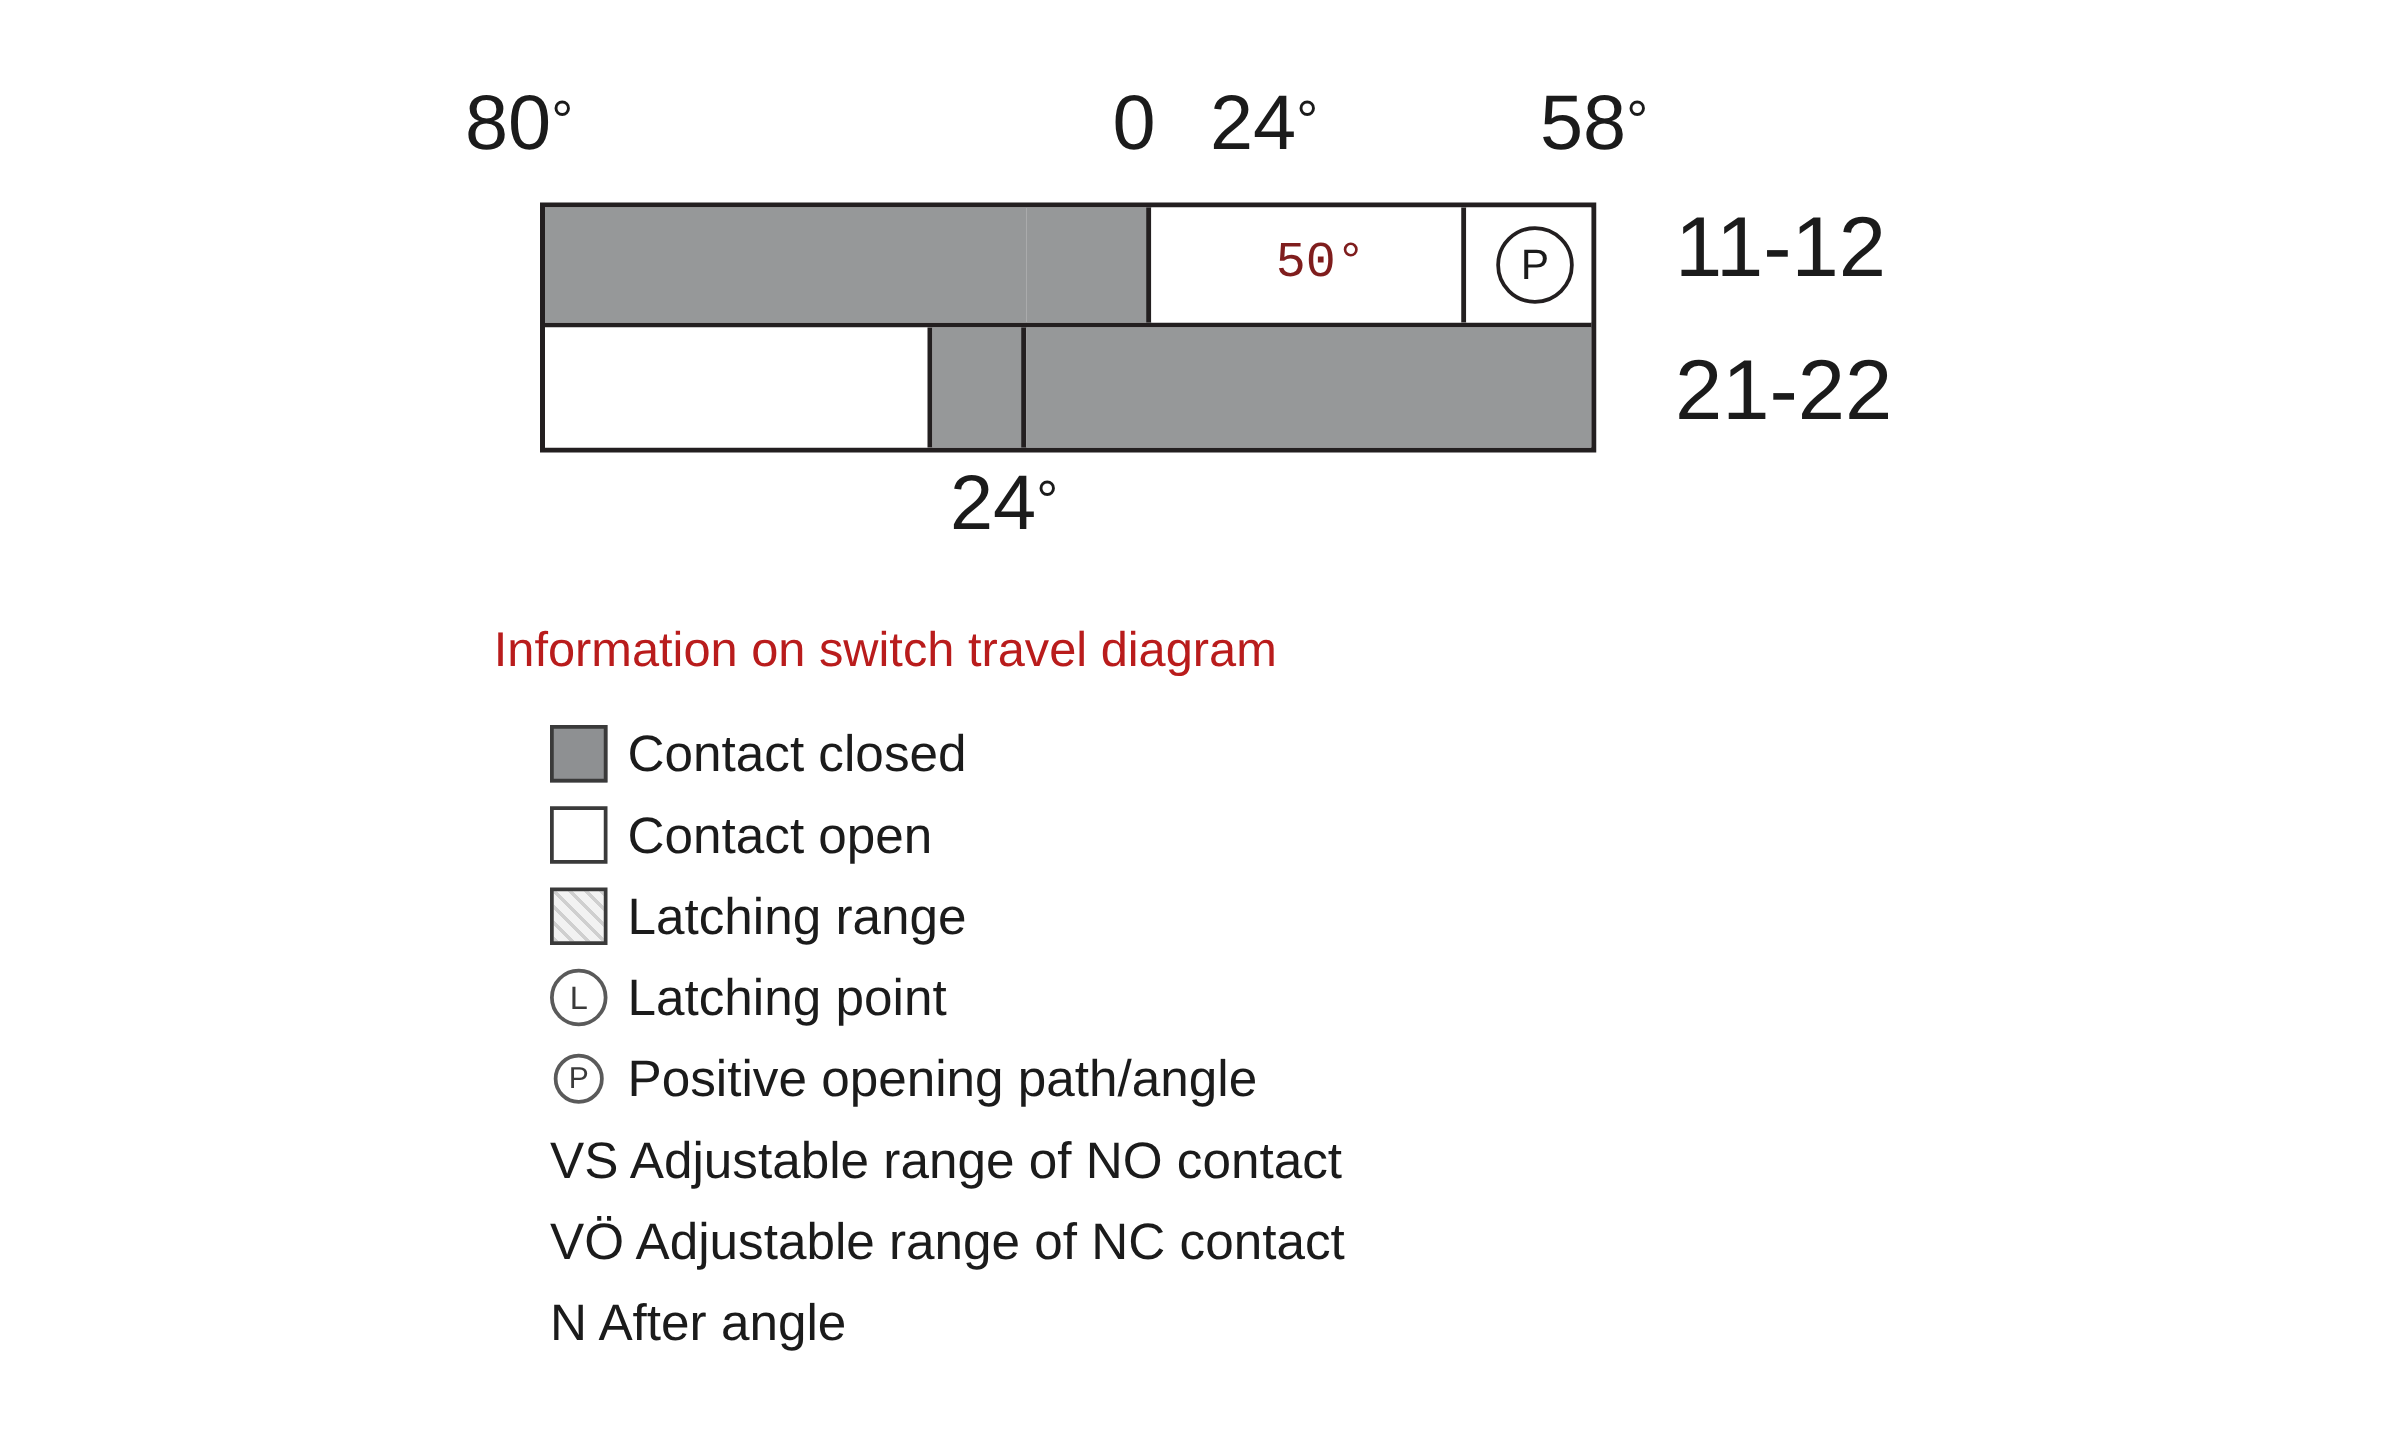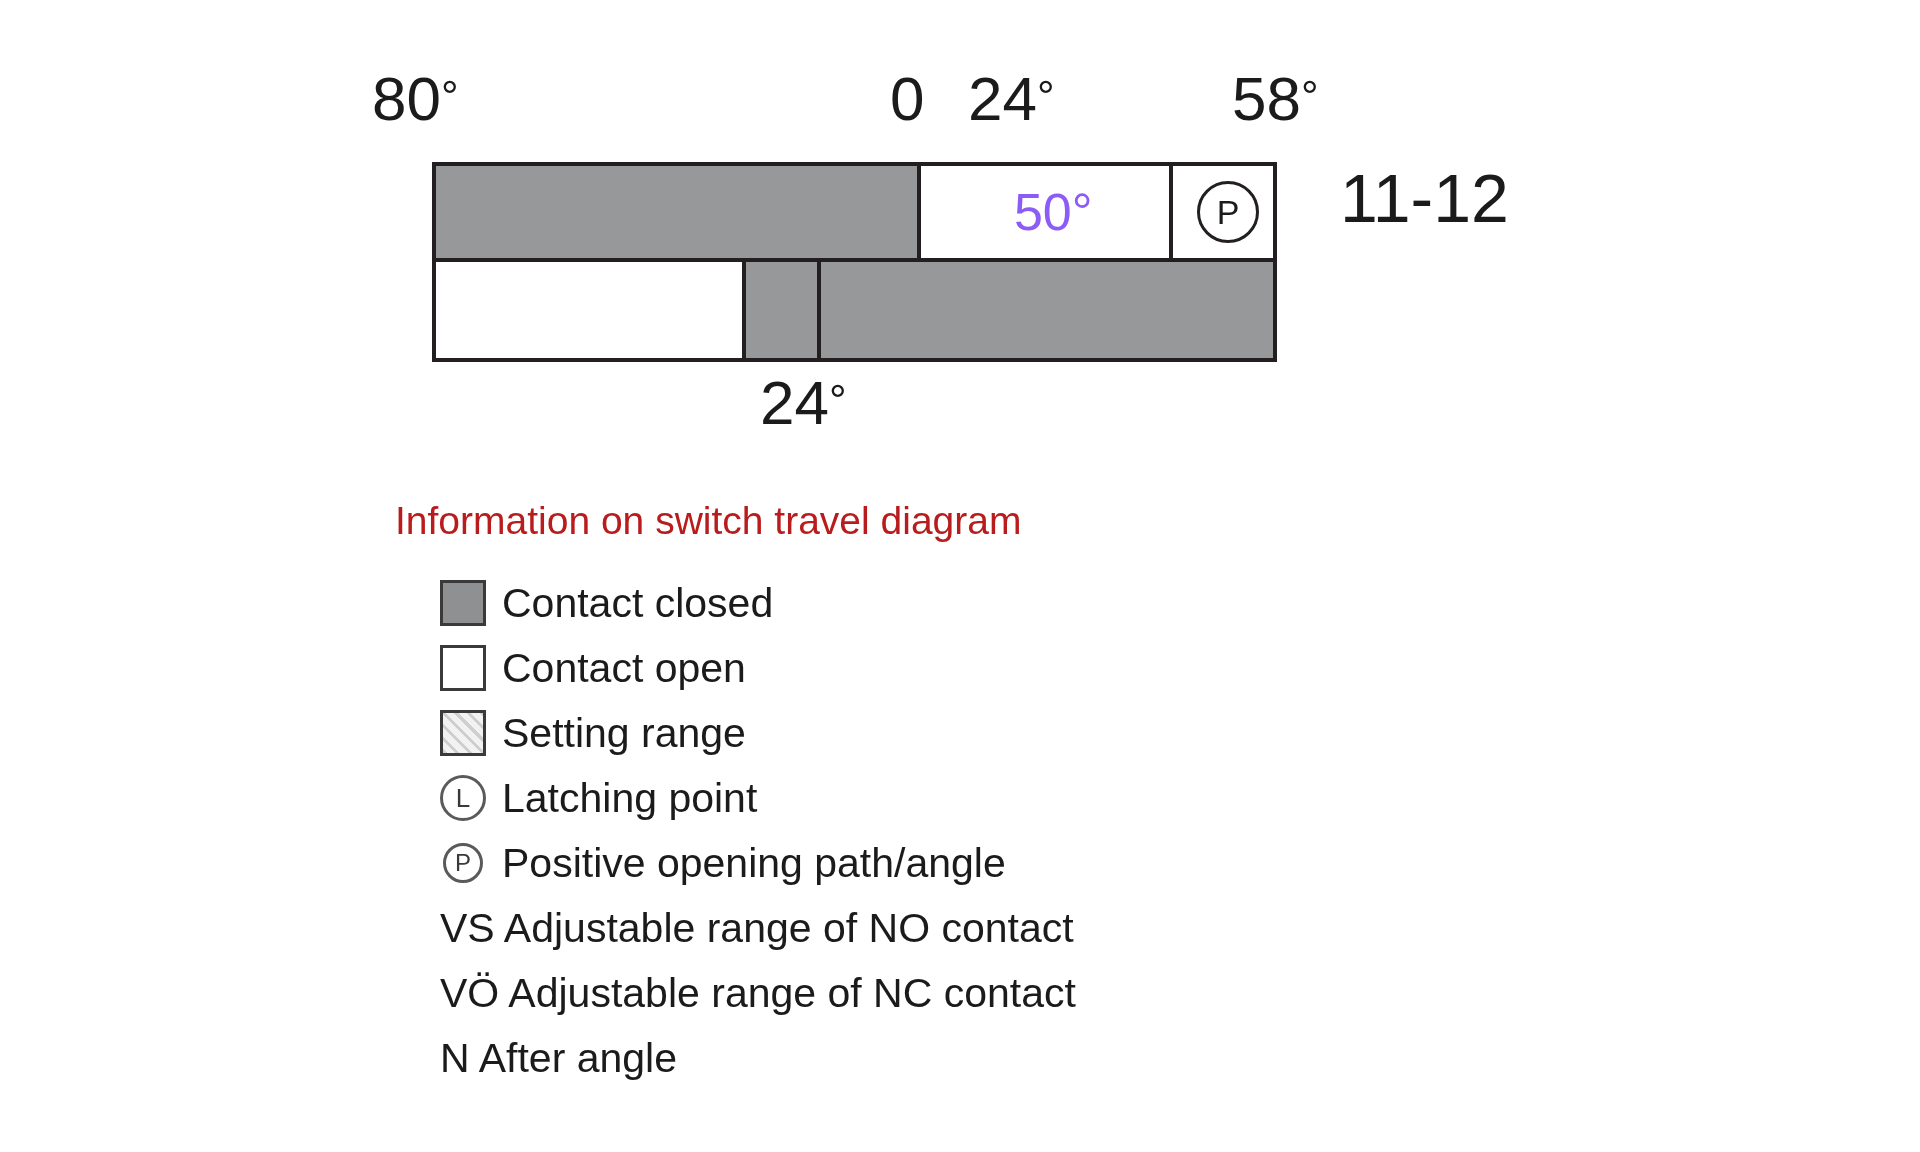--- a/index.html
+++ b/index.html
@@ -69,24 +69,25 @@
   }
   .seg.closed { background: #969899; }
   .seg.open   { background: #ffffff; }
   .seg.divider-right { border-right: 4px solid #231f20; }
 
   .seg-label {
     position: absolute;
     right: 76px;
     top: 50%;
     transform: translateY(-50%);
-    font-size: 52px;
+    font-size: 40px;
     line-height: 58px;
-    color: #8b5cf6;
-    white-space: nowrap;
+    color: #7f1d1d;
+    white-space: nowrap;
+    font-family: Liberation Mono, monospace;
   }
 
   .p-marker {
     position: absolute;
     right: 14px;
     top: 50%;
     transform: translateY(-50%);
     width: 56px;
     height: 56px;
     border: 3px solid #231f20;
@@ -222,20 +223,21 @@
 
     <div class="bar-row" id="bar-row-2">
       <div class="seg open divider-right" style="left:0%; width:37%;"></div>
       <div class="seg closed divider-right" style="left:37%; width:9%;"></div>
       <div class="seg closed" style="left:46%; width:54%;"></div>
     </div>
 
   </div>
 
   <div class="contact-name" id="contact-name-0">11-12</div>
+  <div class="contact-name" id="contact-name-1">21-22</div>
 
   <div id="bottom-label">
     <span>24</span><span class="deg">°</span>
   </div>
 
 </div>
 
 <div id="legend">
 
   <div id="legend-title">Information on switch travel diagram</div>
@@ -245,21 +247,21 @@
     <div class="legend-text">Contact closed</div>
   </div>
 
   <div class="legend-row">
     <div class="legend-sym sym-empty"></div>
     <div class="legend-text">Contact open</div>
   </div>
 
   <div class="legend-row">
     <div class="legend-sym sym-hatch"></div>
-    <div class="legend-text">Setting range</div>
+    <div class="legend-text">Latching range</div>
   </div>
 
   <div class="legend-row">
     <div class="legend-sym sym-circle">L</div>
     <div class="legend-text">Latching point</div>
   </div>
 
   <div class="legend-row">
     <div class="legend-sym sym-circle sym-circle-small">P</div>
     <div class="legend-text">Positive opening path/angle</div>

